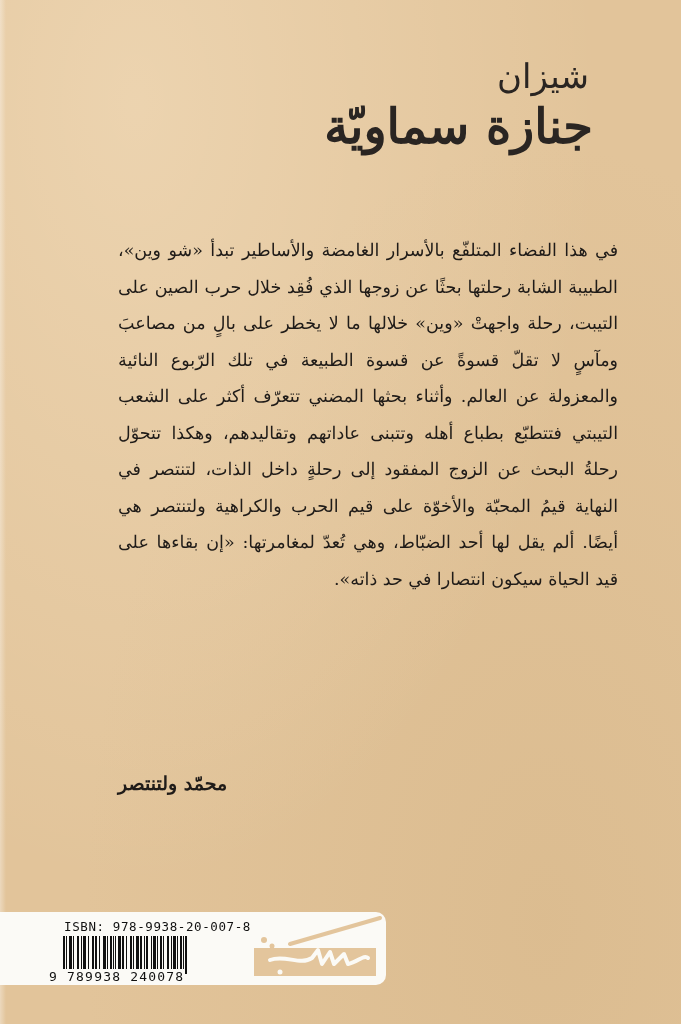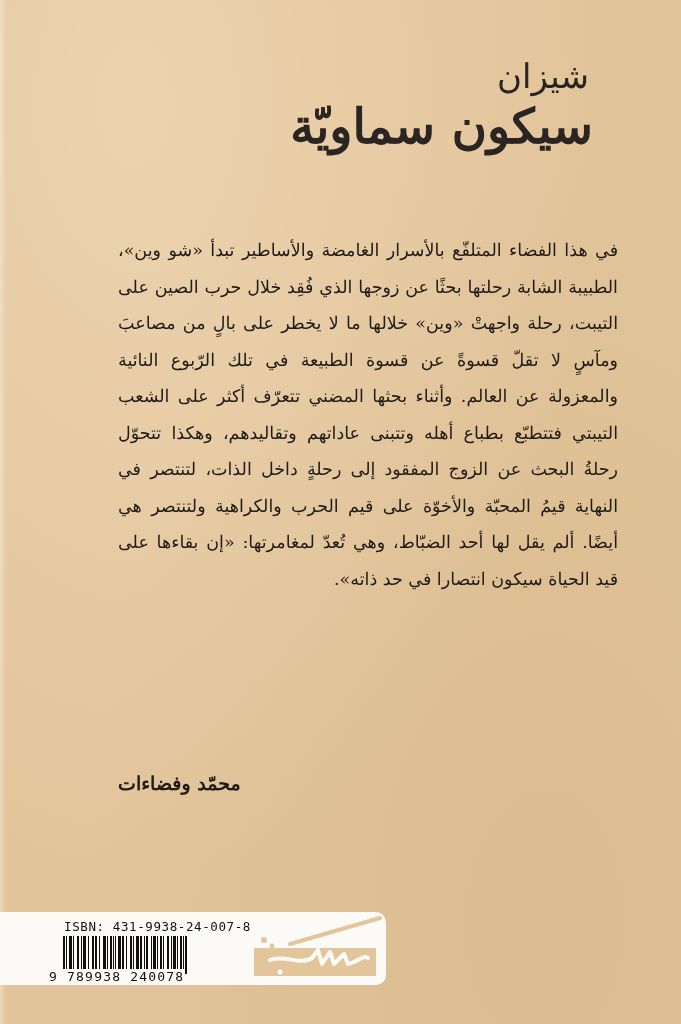--- a/index.html
+++ b/index.html
@@ -66,30 +66,30 @@
   }
   .logo-svg { position: absolute; left: 250px; top: 914px; }
 </style>
 </head>
 <body>
 
 <div class="cover">
   <div class="spine-shadow"></div>
 
   <div class="author">شيزان</div>
-  <div class="title">سيكون سماويّة</div>
+  <div class="title">جنازة سماويّة</div>
 
   <div class="blurb">
     <p>في هذا الفضاء المتلفّع بالأسرار الغامضة والأساطير تبدأ «شو وين»، الطبيبة الشابة رحلتها بحثًا عن زوجها الذي فُقِد خلال حرب الصين على التيبت، رحلة واجهتْ «وين» خلالها ما لا يخطر على بالٍ من مصاعبَ ومآسٍ لا تقلّ قسوةً عن قسوة الطبيعة في تلك الرّبوع النائية والمعزولة عن العالم. وأثناء بحثها المضني تتعرّف أكثر على الشعب التيبتي فتتطبّع بطباع أهله وتتبنى عاداتهم وتقاليدهم، وهكذا تتحوّل رحلةُ البحث عن الزوج المفقود إلى رحلةٍ داخل الذات، لتنتصر في النهاية قيمُ المحبّة والأخوّة على قيم الحرب والكراهية ولتنتصر هي أيضًا. ألم يقل لها أحد الضبّاط، وهي تُعدّ لمغامرتها: «إن بقاءها على قيد الحياة سيكون انتصارا في حد ذاته».</p>
   </div>
 
-  <div class="signature">محمّد وفضاءات</div>
+  <div class="signature">محمّد ولتنتصر</div>
 
   <div class="isbn-band">
-    <div class="isbn-text">ISBN: 431-9938-24-007-8</div>
+    <div class="isbn-text">ISBN: 978-9938-20-007-8</div>
     <div class="barcode">
       <span style="width:2px"></span>
         <span class="gap" style="width:1px"></span>
         <span style="width:1px"></span>
         <span class="gap" style="width:2px"></span>
       <span style="width:3px"></span>
         <span class="gap" style="width:1px"></span>
         <span style="width:1px"></span>
         <span class="gap" style="width:3px"></span>
       <span style="width:2px"></span>

